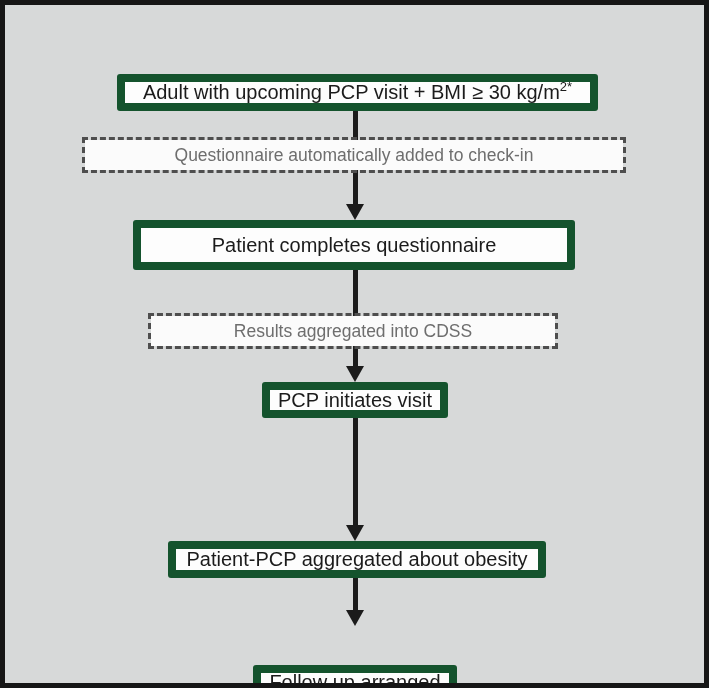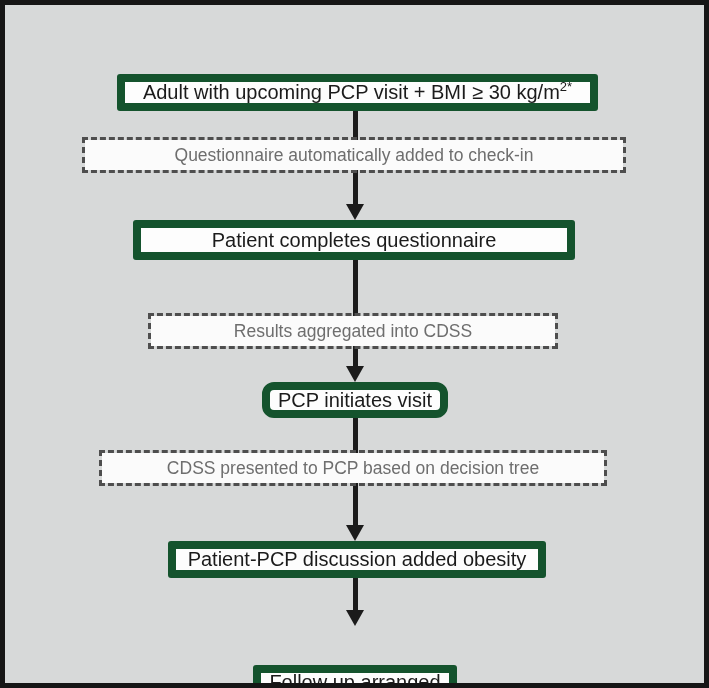--- a/index.html
+++ b/index.html
@@ -61,23 +61,23 @@
     height: 0;
     border-left: 9px solid transparent;
     border-right: 9px solid transparent;
     border-top: 16px solid #1b1b1b;
     z-index: 1;
   }
 
   
   #n-eligibility   { left: 112px; top:  69px; width: 481px; height: 37px; }
   #n-auto-checkin  { left:  77px; top: 132px; width: 544px; height: 36px; }
-  #n-complete-q    { left: 128px; top: 215px; width: 442px; height: 40px; }
+  #n-complete-q    { left: 128px; top: 215px; width: 442px; height: 50px; }
   #n-results-cdss  { left: 143px; top: 308px; width: 410px; height: 36px; }
-  #n-pcp-initiates { left: 257px; top: 377px; width: 186px; height: 36px; border-radius: 12px; }
+  #n-pcp-initiates { left: 257px; top: 377px; width: 186px; height: 36px; }
   #n-cdss-present  { left:  94px; top: 445px; width: 508px; height: 36px; }
   #n-discussion    { left: 163px; top: 536px; width: 378px; height: 37px; }
   #n-follow-up     { left: 248px; top: 621px; width: 204px; height: 35px; margin-top: 39px; }
 
   
   #line-1 { top: 106px; height:  94px; }
   #head-1 { top: 199px; }
   #line-2 { top: 253px; height: 109px; }
   #head-2 { top: 361px; }
   #line-3 { top: 413px; height: 108px; }
@@ -115,25 +115,22 @@
   </div>
 
   <div class="node annotation" id="n-results-cdss">
     <span>Results aggregated into CDSS</span>
   </div>
 
   <div class="node step" id="n-pcp-initiates">
     <span>PCP initiates visit</span>
   </div>
 
-  <div class="node annotation" id="n-cdss-present">
-    <span>CDSS presented to PCP based on decision tree</span>
-  </div>
 
   <div class="node step" id="n-discussion">
-    <span>Patient-PCP discussion added obesity</span>
+    <span>Patient-PCP aggregated about obesity</span>
   </div>
 
   <div class="node step" id="n-follow-up">
     <span>Follow up arranged</span>
   </div>
 
 </div>
 
 </body></html>

